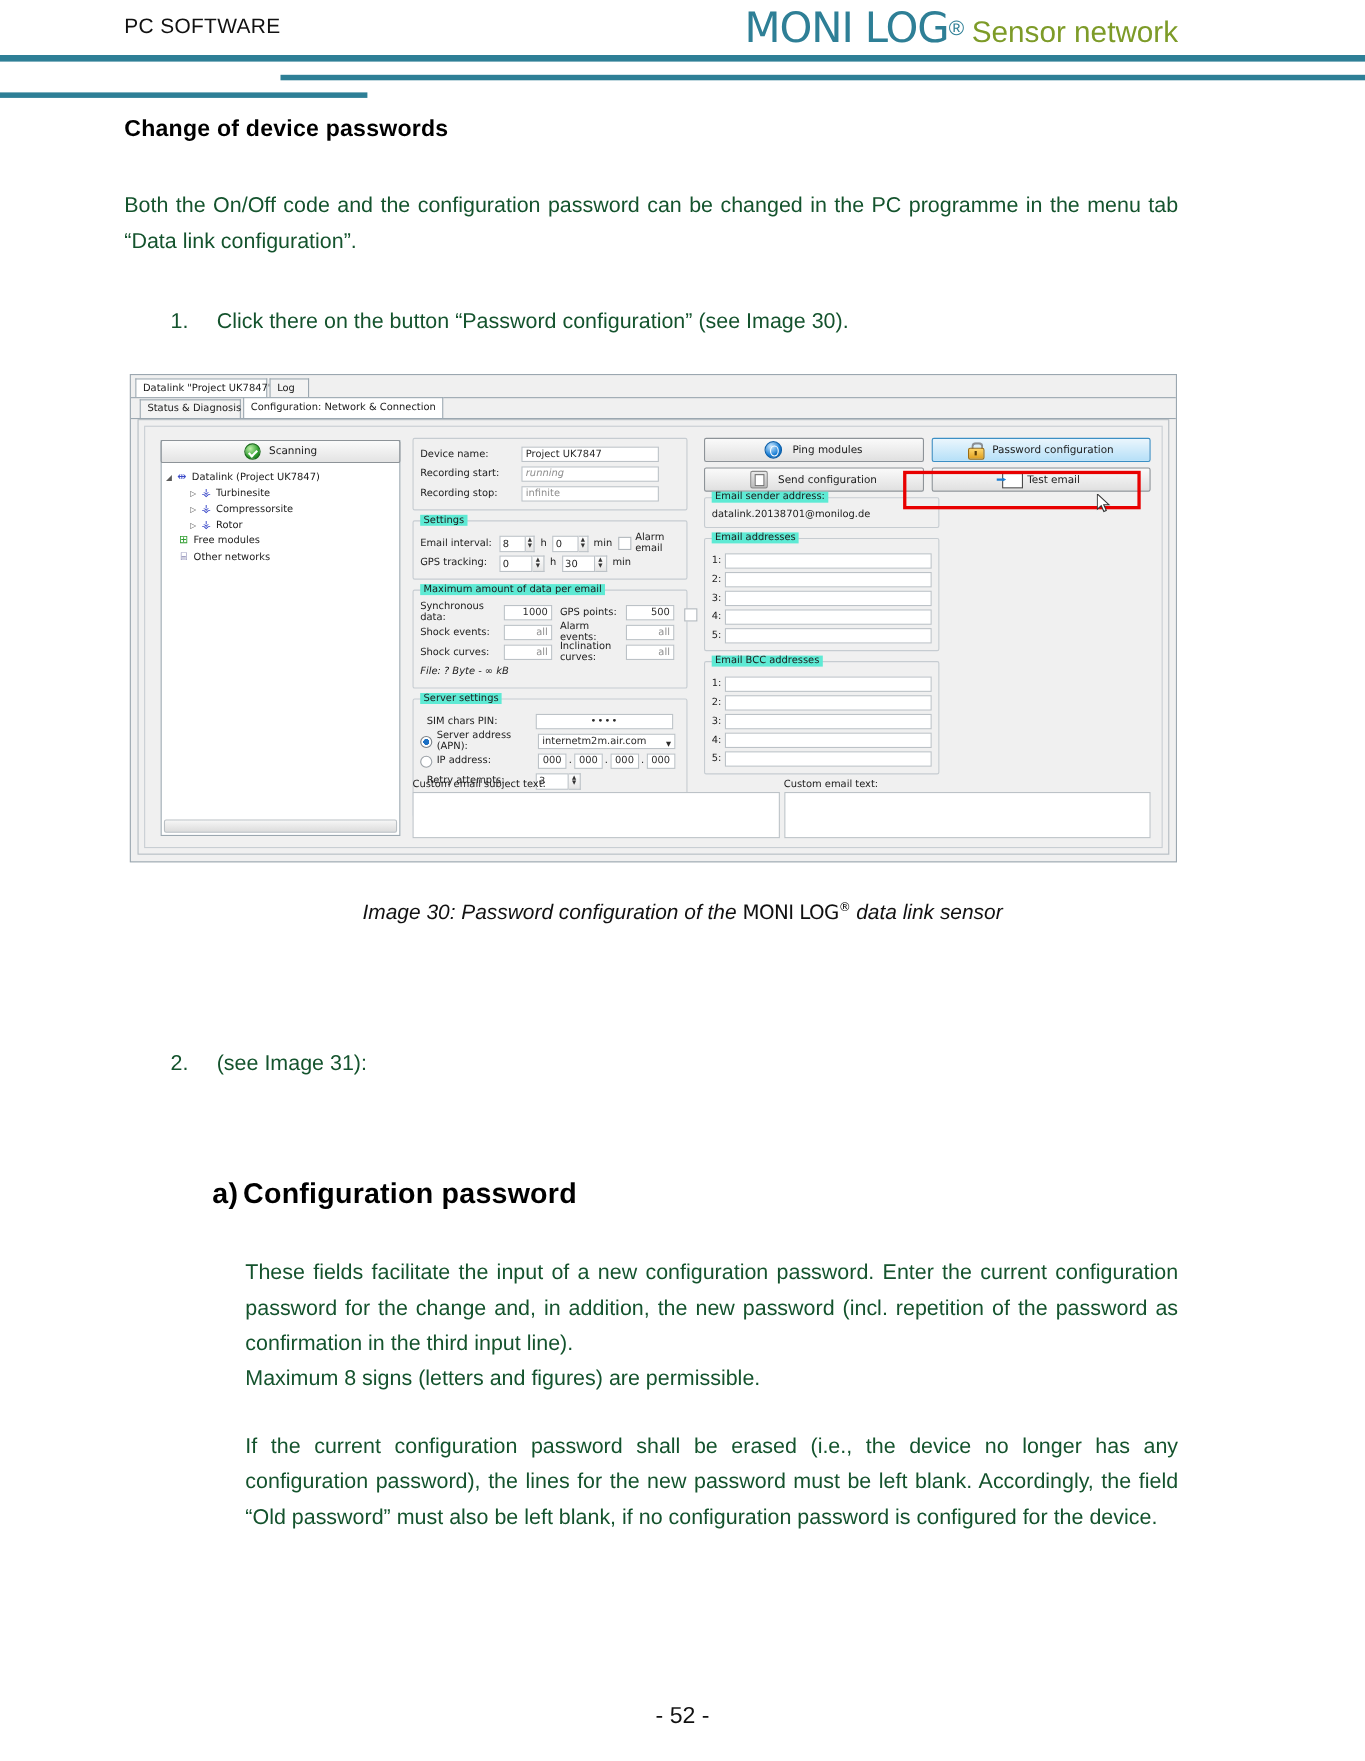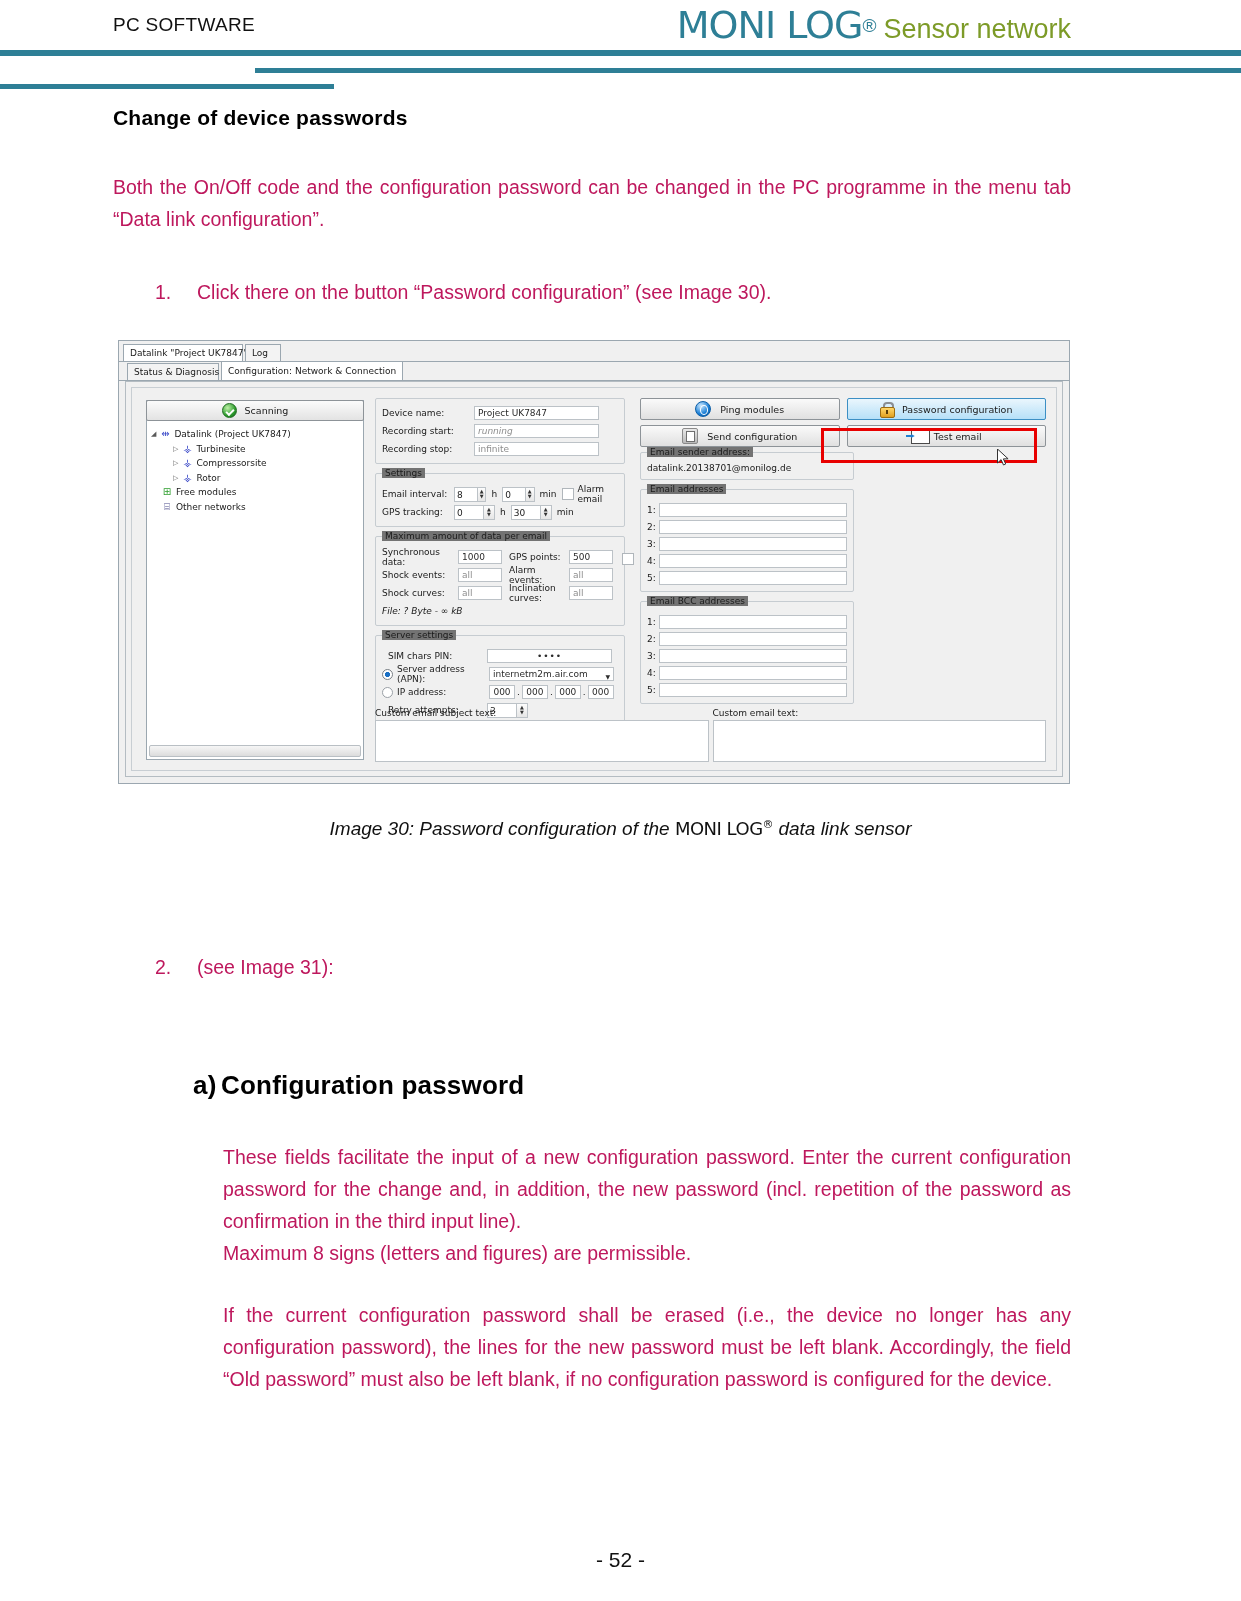--- a/index.html
+++ b/index.html
@@ -32,21 +32,21 @@
   .bar2{left:255px;top:68px;width:986px;height:5px;}
   .bar3{left:0;top:84px;width:334px;height:5px;}
 
   
   .h-sec{
     position:absolute;left:113px;top:106px;
     font-size:21px;font-weight:bold;letter-spacing:.2px;
   }
   .para{
     position:absolute;font-size:19.5px;line-height:32px;
-    text-align:justify;color:#be185d;
+    text-align:justify;color:#14532d;
   }
   .p-intro{left:113px;top:171px;width:958px;}
   .li-1{left:155px;top:276px;width:916px;}
   .li-1 .num{position:absolute;left:0;top:0;}
   .li-1 .txt{display:block;margin-left:42px;}
 
   .caption{
     position:absolute;left:0;top:818px;width:1241px;
     text-align:center;font-size:19px;font-style:italic;color:#111;
   }
@@ -133,21 +133,21 @@
     background:linear-gradient(#f6f6f6,#dcdcdc);border:1px solid #b9bfc4;border-radius:2px;
   }
 
   
   .midcol{position:absolute;left:243px;top:10px;width:250px;}
   .grp{
     position:relative;border:1px solid #c6ccd1;border-radius:2px;
     margin-bottom:9px;padding:12px 6px 6px 6px;background:transparent;
   }
   .grp > .lg{
-    position:absolute;top:-6px;left:6px;background:#737373;padding:0 3px;font-size:9px;
+    position:absolute;top:-6px;left:6px;background:#5eead4;padding:0 3px;font-size:9px;
   }
   .row{display:flex;align-items:center;height:16px;margin-bottom:2px;font-size:9px;}
   .lab{width:92px;flex:none;}
   .inp{
     height:14px;border:1px solid #bcc2c7;background:#fff;box-sizing:border-box;
     font-size:9px;line-height:13px;padding:0 3px;color:#2b2b2b;
   }
   .inp.gray{color:#8d8d8d;}
   .spin{
     width:30px;height:15px;border:1px solid #bcc2c7;background:#fff;box-sizing:border-box;
@@ -156,21 +156,21 @@
   .spbtn{
     width:11px;height:15px;border:1px solid #bcc2c7;border-left:none;box-sizing:border-box;
     background:linear-gradient(#fdfdfd,#e6e6e6);
     display:flex;flex-direction:column;align-items:center;justify-content:center;
     font-size:5px;line-height:5px;color:#333;
   }
   .unit{margin:0 5px;}
   .chk{
     width:10px;height:10px;border:1px solid #b0b6bb;background:#fff;margin-right:4px;flex:none;
   }
-  .mini{width:44px;}
+  .mini{width:44px;text-align:right;}
 
   
   .btn{
     height:22px;border:1px solid #8d9398;border-radius:2px;
     background:linear-gradient(#fafafa,#e0e0e0);
     display:flex;align-items:center;justify-content:center;gap:9px;
     font-size:9.5px;box-sizing:border-box;position:relative;
   }
   .btn.hl{
     background:linear-gradient(#eaf6fd,#b6e0f8);

